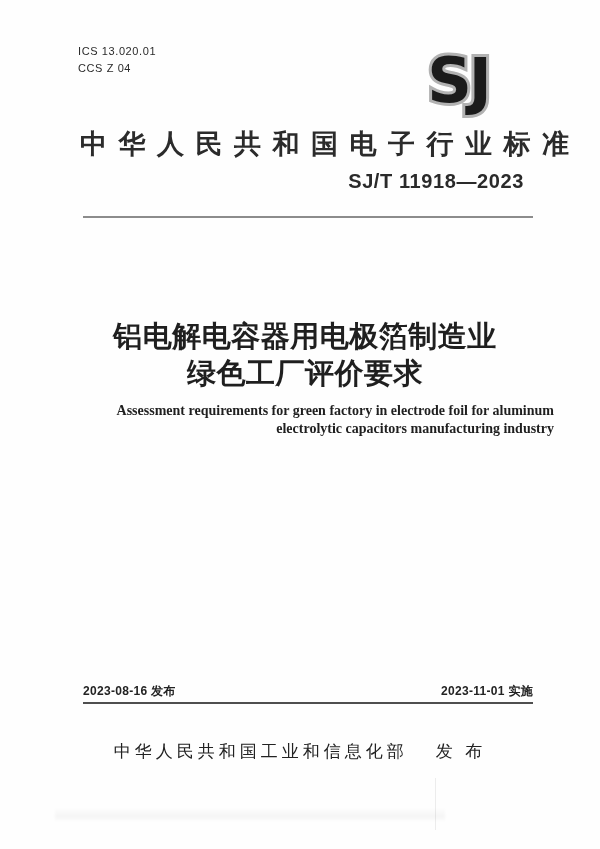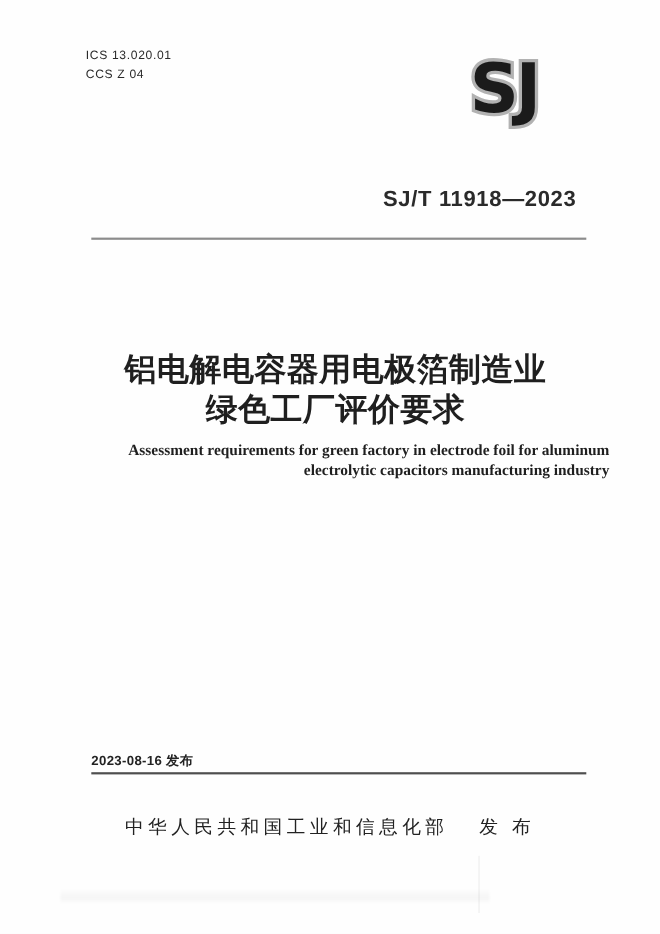--- a/index.html
+++ b/index.html
@@ -163,37 +163,39 @@
 
   <div class="ics-block">
     <div>ICS 13.020.01</div>
     <div>CCS Z 04</div>
   </div>
 
   <svg class="sj-logo" viewBox="0 0 100 80" aria-hidden="true">
     <text x="50" y="64" text-anchor="middle" font-family="DejaVu Sans, sans-serif" font-size="62" font-weight="900" letter-spacing="-3" stroke="#b2b2b2" stroke-width="6" fill="#1b1b1b" paint-order="stroke fill">SJ</text>
   </svg>
 
+  <div class="std-header">中华人民共和国电子行业标准</div>
 
   <div class="std-number">SJ/T 11918—2023</div>
 
   <div class="rule-top"></div>
 
   <div class="title-block">
     <div>铝电解电容器用电极箔制造业</div>
     <div>绿色工厂评价要求</div>
   </div>
 
   <div class="title-en">
     <div>Assessment requirements for green factory in electrode foil for aluminum</div>
     <div>electrolytic capacitors manufacturing industry</div>
   </div>
 
   <div class="date-row">
     <div>2023-08-16 发布</div>
+    <div>2023-11-01 实施</div>
   </div>
 
   <div class="rule-bottom"></div>
 
   <div class="publisher-row">
     <span>中华人民共和国工业和信息化部</span>
     <span>发 布</span>
   </div>
 
   <div class="scan-edge"></div>

